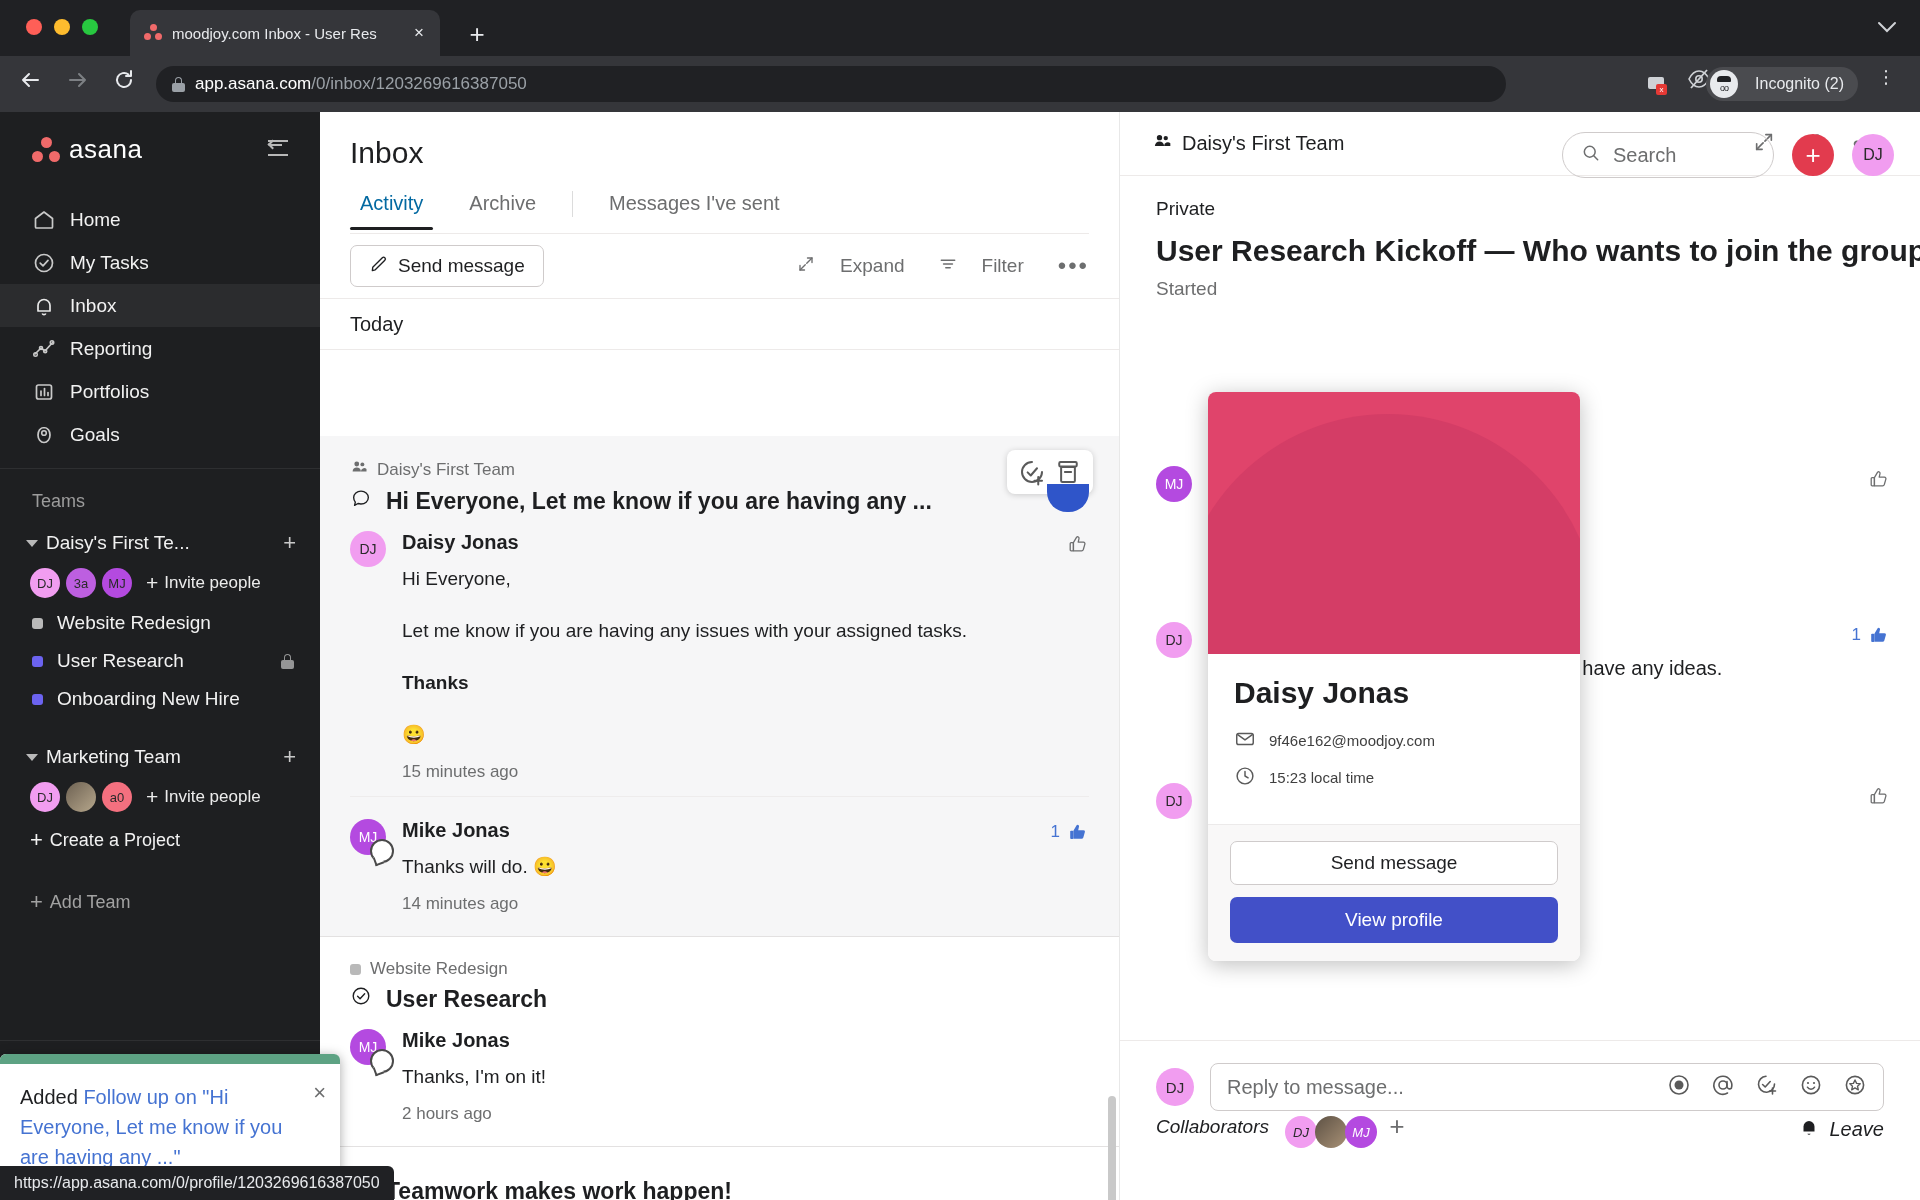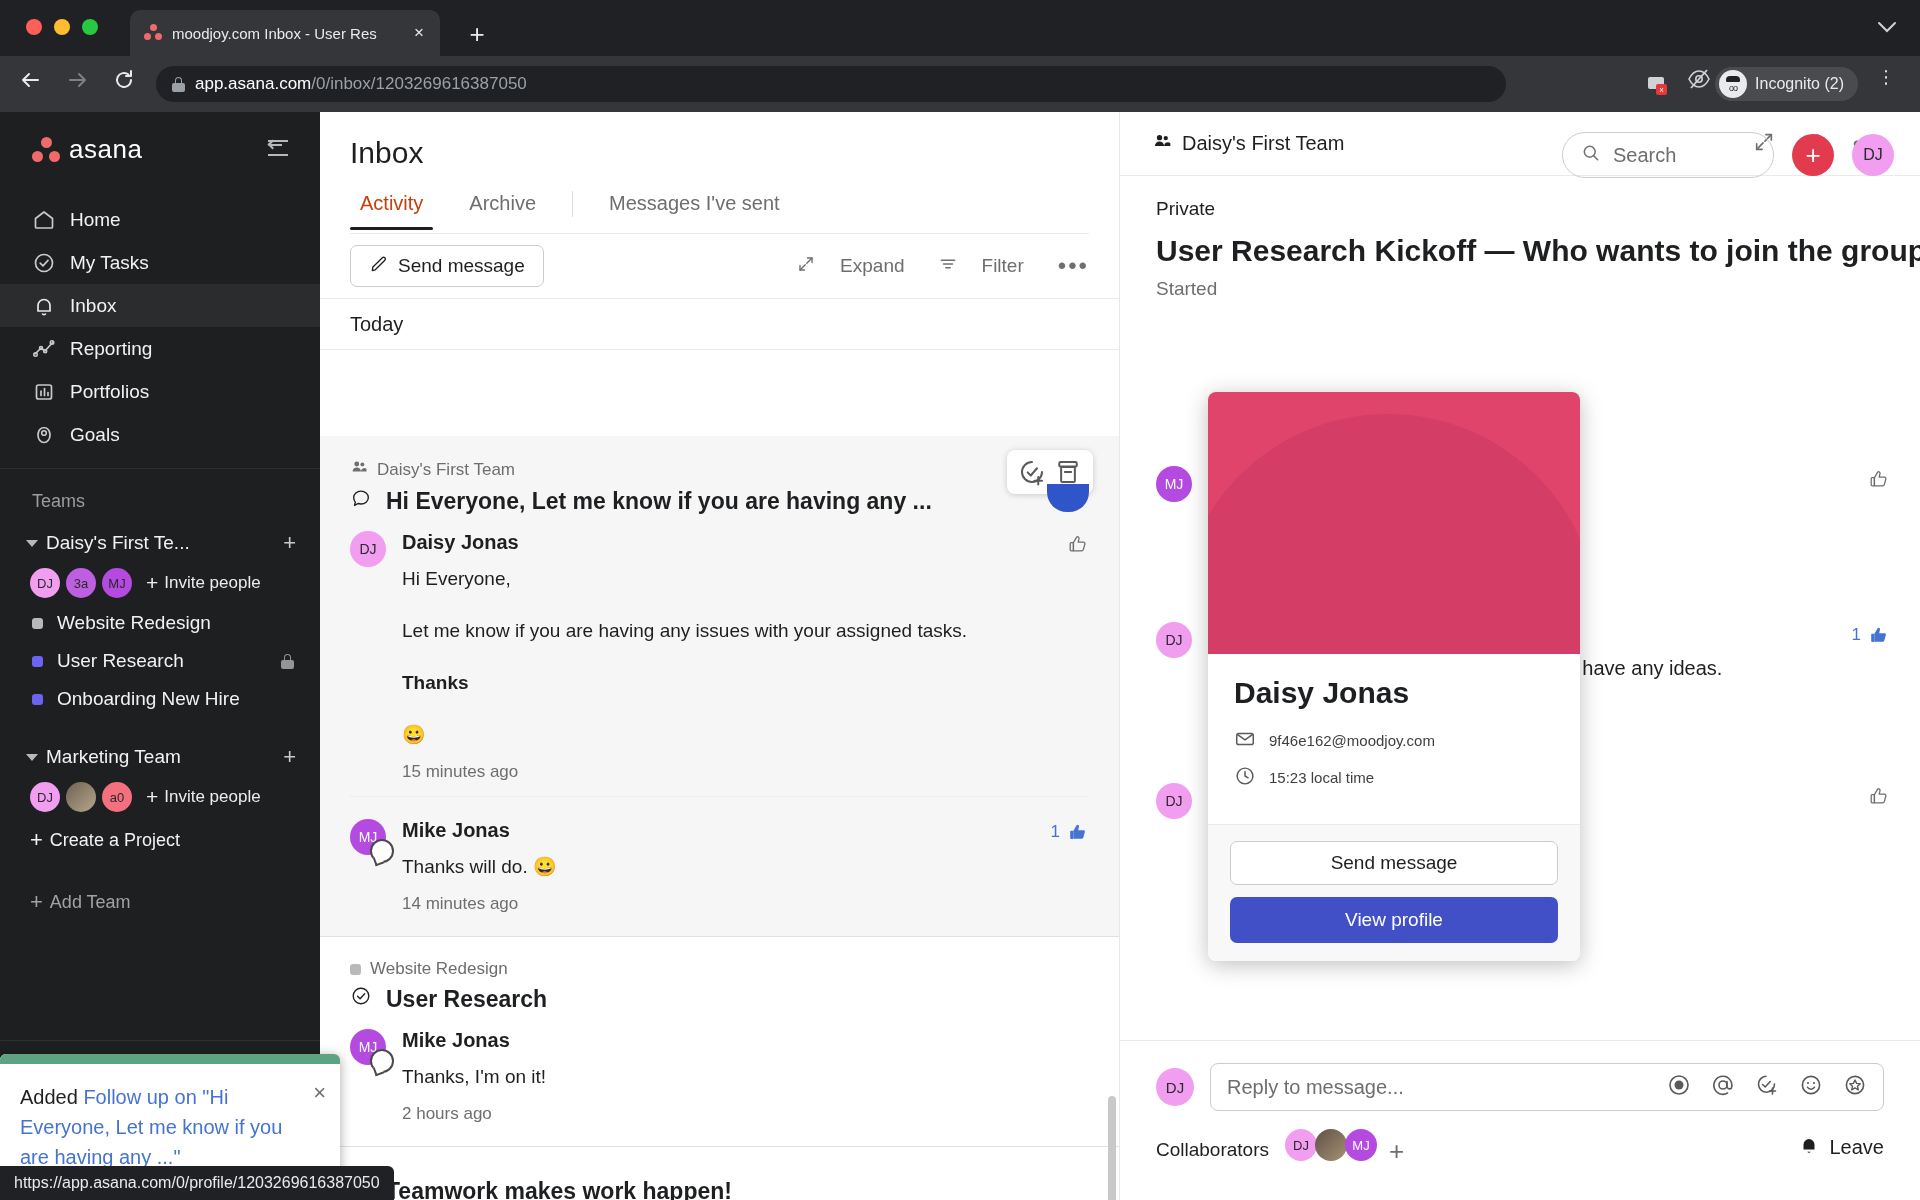--- a/index.html
+++ b/index.html
@@ -53,21 +53,21 @@
   #url-text .path { color:#9aa0a6; }
 
   #omni-actions { position:absolute; right:120px; top:10px; height:36px; display:flex; align-items:center; gap:8px; }
   .oa { width:34px; height:34px; position:relative; color:#e8eaed; font-size:19px; line-height:34px; text-align:center; }
   #media-cast-icon .mc-screen { position:absolute; left:8px; top:10px; width:16px; height:12px;
                                 background:#cfd2d6; border-radius:2px; }
   #media-cast-icon .mc-badge { position:absolute; left:16px; top:17px; width:11px; height:11px;
                                background:#e53935; border-radius:2px; color:#fff; font-size:8px;
                                line-height:11px; text-align:center; font-family:"Liberation Sans",sans-serif;}
   #profile-pill { position:absolute; right:62px; top:11px; height:34px; background:#4a4b4f;
-                  border-radius:17px; display:flex; align-items:center; padding:0 14px 0 4px; gap:8px; }
+                  border-radius:17px; display:flex; align-items:center; padding:0 14px 0 4px; gap:17px; }
   #incognito-avatar { width:28px; height:28px; border-radius:50%; background:#e8eaed; position:relative; }
   #incognito-avatar .hat { position:absolute; left:7px; top:6px; width:14px; height:6px;
                            background:#202124; border-radius:4px 4px 1px 1px; }
   #incognito-avatar .glasses { position:absolute; left:6px; top:15px; width:16px; height:7px;
                                color:#202124; font-size:9px; line-height:7px; text-align:center; letter-spacing:-1px;}
   #profile-label { color:#e8eaed; font-size:16px; white-space:nowrap; }
   #browser-menu { position:absolute; right:20px; top:14px; width:28px; color:#e8eaed;
                   font-size:18px; text-align:center; letter-spacing:0; line-height:14px; }
   #browser-menu span { display:block; }
 
@@ -146,21 +146,21 @@
                 padding:0 14px; border-radius:0 6px 0 0; z-index:60; }
 
   
   #main { position:absolute; left:320px; top:0; width:800px; height:1088px;
           background:#fff; border-right:1px solid #e8e8e8; }
   #inbox-header { padding:24px 30px 0 30px; }
   #page-title { font-size:30px; color:#1e1f21; font-weight:400; }
   #tabs { display:flex; align-items:center; gap:0; margin-top:18px; height:46px;
           border-bottom:1px solid #edeae9; }
   .tab { font-size:20px; color:#6d6e6f; padding:0 10px 14px 10px; margin-right:26px; position:relative; }
-  .tab.active { color:#c2410c; }
+  .tab.active { color:#0369a1; }
   .tab.active::after { content:""; position:absolute; left:0; right:0; bottom:-1px;
                        height:3px; background:#1e1f21; border-radius:2px; }
   #tab-divider { width:1px; height:26px; background:#dcdcdc; margin:0 26px 14px 0; }
 
   #action-row { display:flex; align-items:center; height:64px; padding:0 30px; }
   #send-message-btn { display:flex; align-items:center; gap:9px; height:42px; padding:0 18px;
                       border:1px solid #cfcbcb; border-radius:7px; font-size:19px; color:#1e1f21; background:#fff; }
   #action-right { margin-left:auto; display:flex; align-items:center; gap:34px; }
   .act { display:flex; align-items:center; gap:25px; font-size:19px; color:#6d6e6f; }
   #more-dots { font-size:24px; color:#6d6e6f; letter-spacing:2px; line-height:10px; }
@@ -228,21 +228,21 @@
 
   #detail-footer { position:absolute; left:0; right:0; bottom:0; height:160px;
                    border-top:1px solid #edeae9; background:#fff; padding:22px 36px 0 36px; }
   #reply-row { display:flex; align-items:center; gap:16px; }
   #reply-avatar { width:38px; height:38px; border-radius:50%; background:#f19df0;
                   display:flex; align-items:center; justify-content:center; font-size:15px; color:#2a2a2a; }
   #reply-box { flex:1 1 auto; height:48px; border:1px solid #cfcbcb; border-radius:8px;
                display:flex; align-items:center; padding:0 16px; gap:0; }
   #reply-placeholder { font-size:20px; color:#6d6e6f; flex:1 1 auto; }
   #reply-tools { display:flex; align-items:center; gap:20px; color:#5a5a5a; }
-  #collab-row { display:flex; align-items:flex-end; margin-top:18px; }
+  #collab-row { display:flex; align-items:flex-start; margin-top:5px;font-style:italic; }
   #collab-label { font-size:19px; color:#1e1f21; margin-right:16px; }
   #collab-avatars { display:flex; align-items:center; }
   #collab-avatars .av { width:32px; height:32px; font-size:13px; margin-right:-2px; }
   #collab-add { margin-left:14px; font-size:26px; color:#6d6e6f; line-height:20px; }
   #leave-btn { margin-left:auto; display:flex; align-items:center; gap:10px;
                font-size:20px; color:#1e1f21; }
 
   
   #hovercard { position:absolute; left:1208px; top:280px; width:372px; z-index:40;
                border-radius:8px; box-shadow:0 4px 22px rgba(0,0,0,.25); background:#fff; overflow:hidden; }

